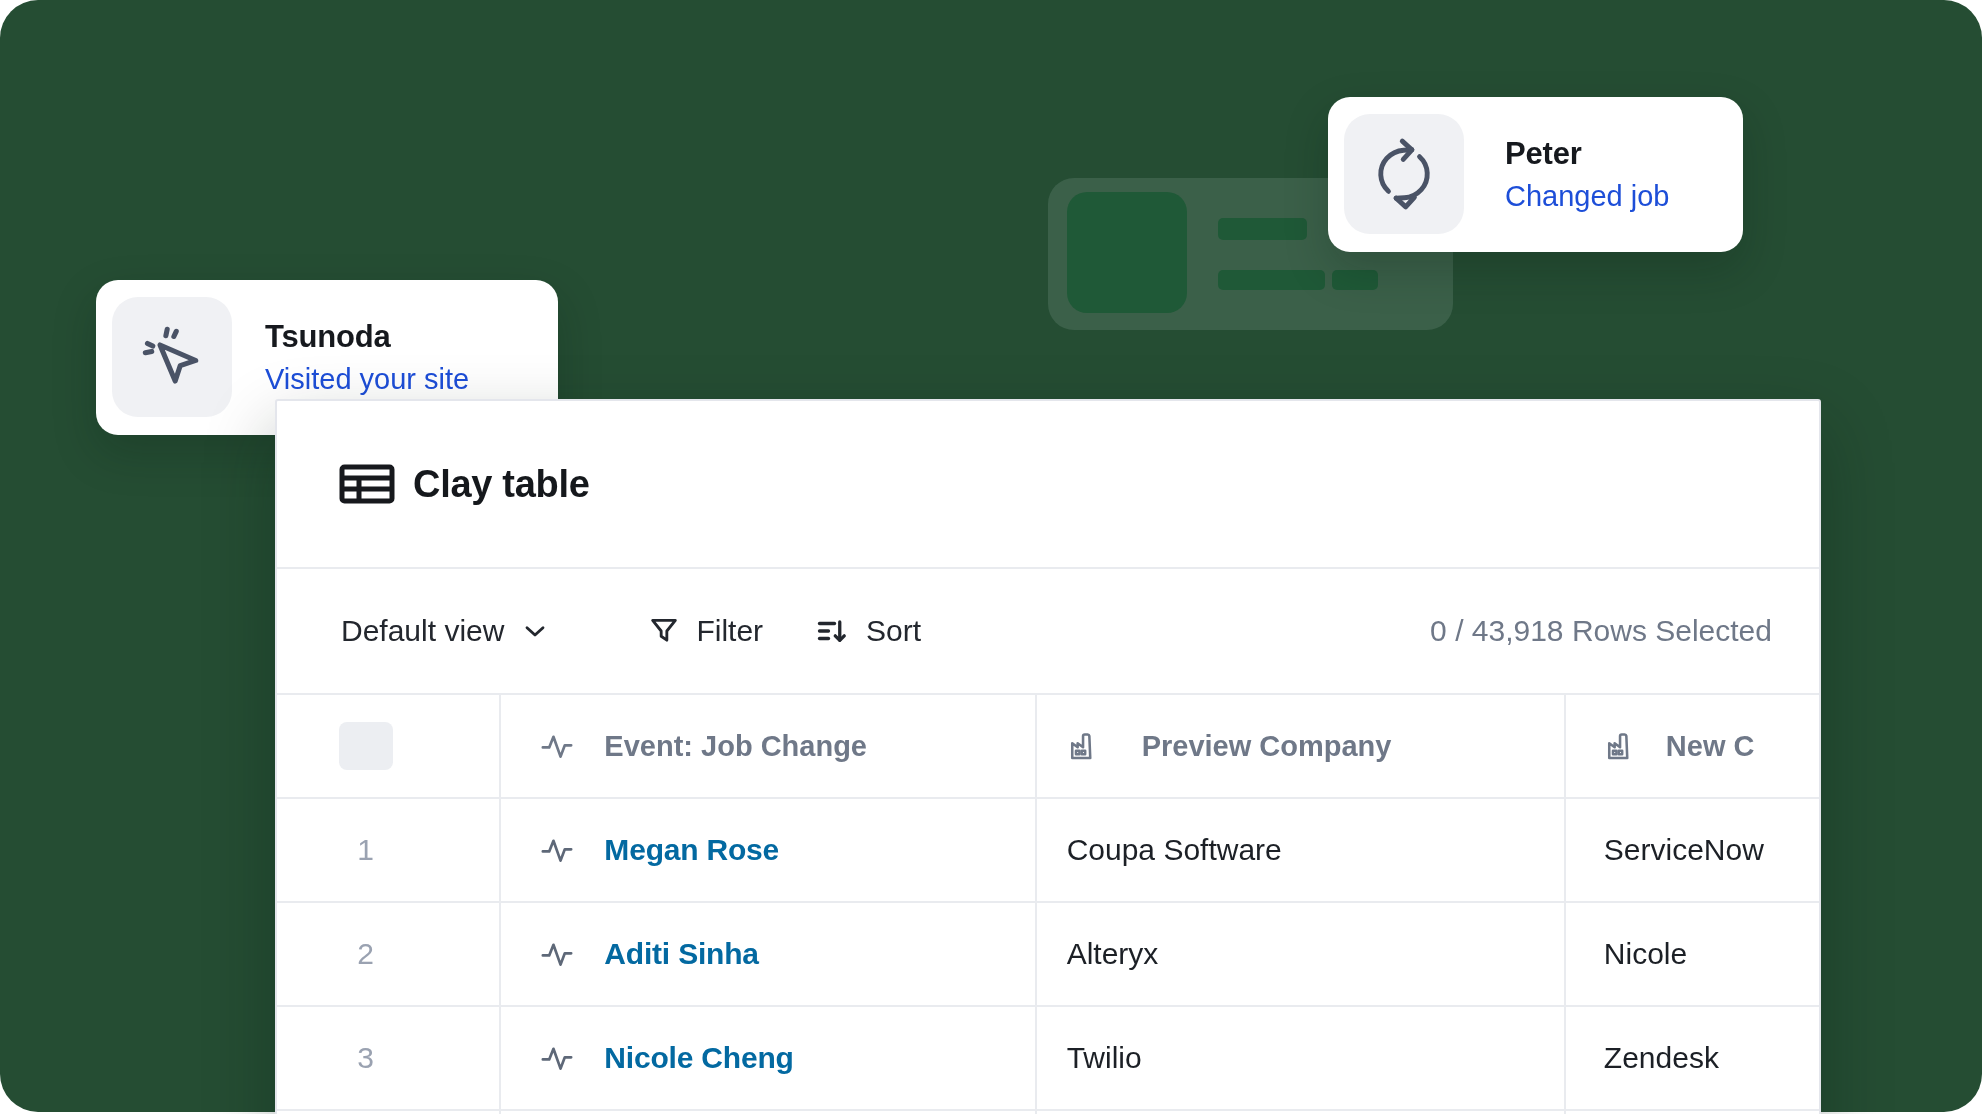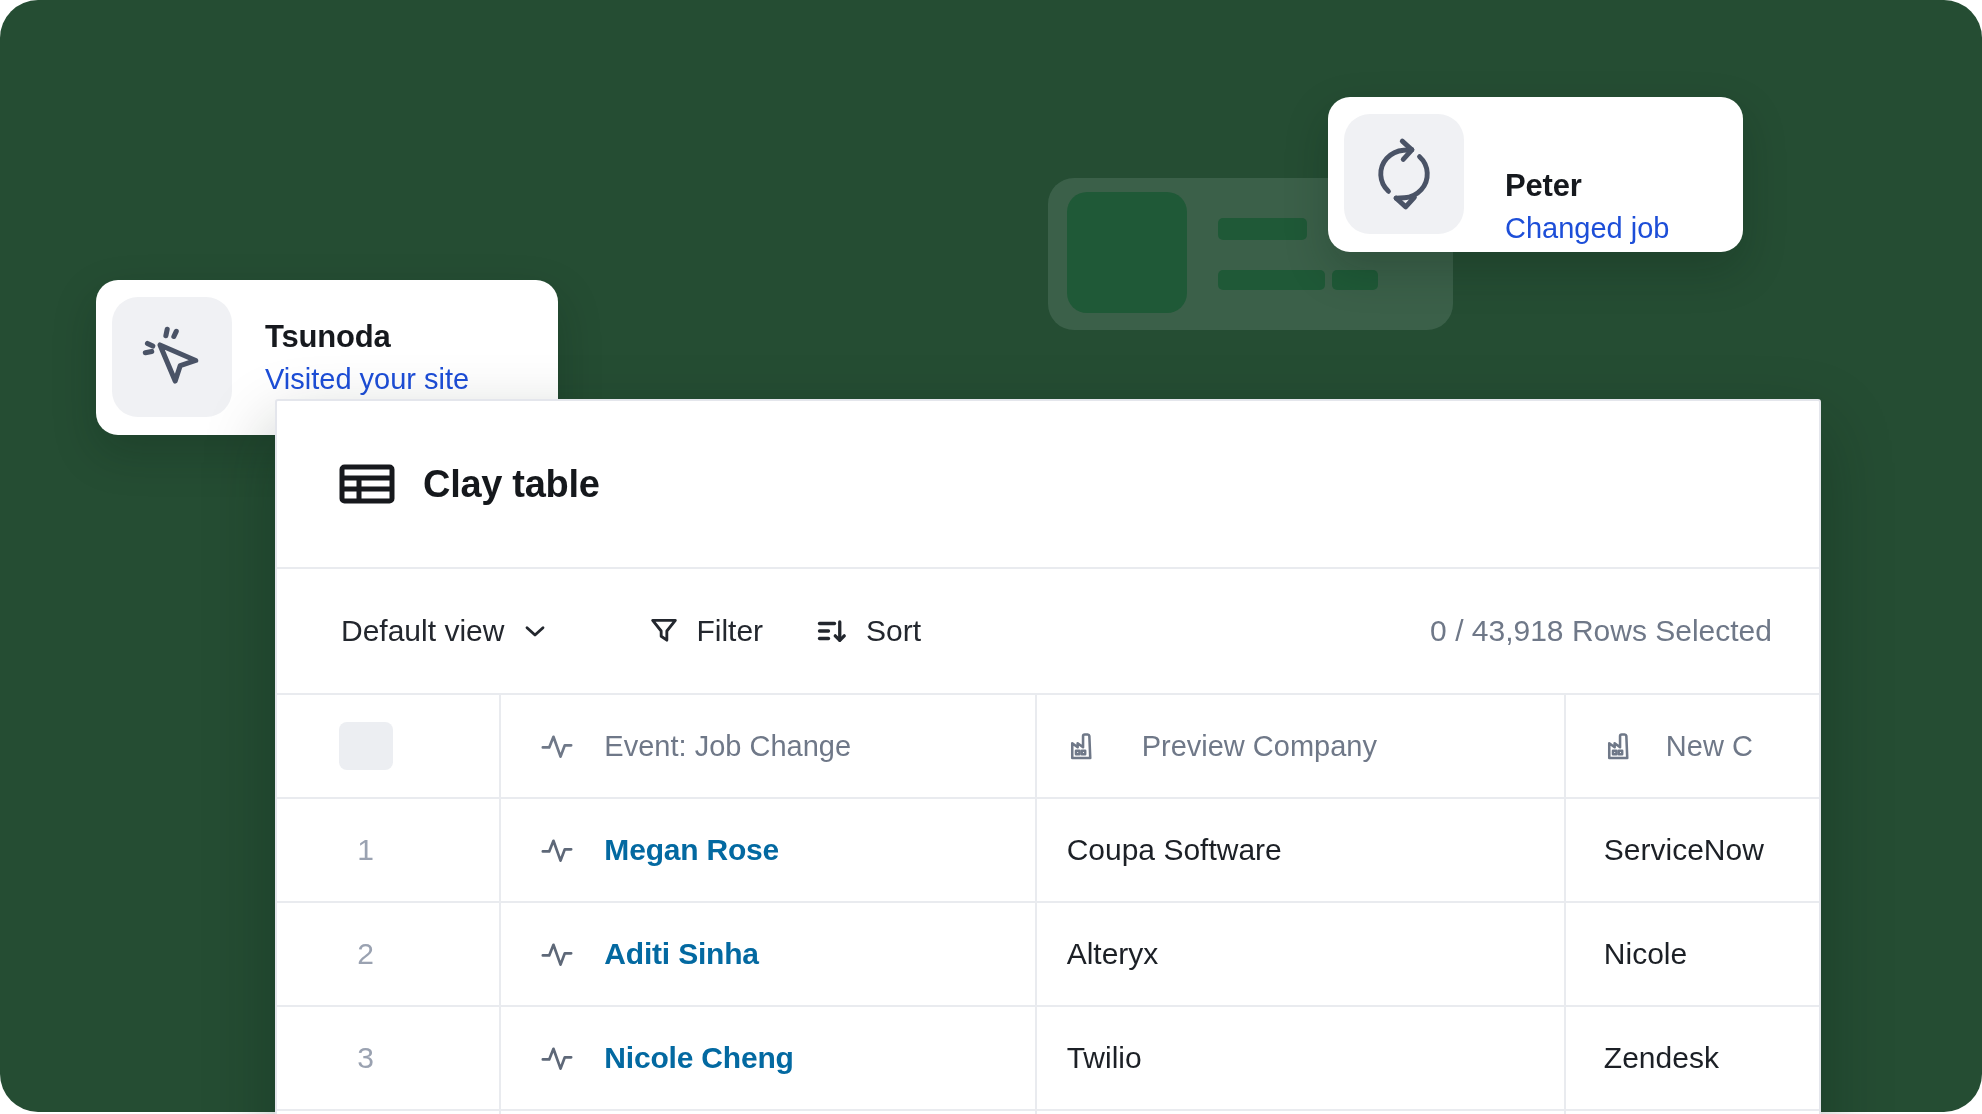--- a/index.html
+++ b/index.html
@@ -21,47 +21,47 @@
   .sk-bar3{left:284px;top:92px;width:46px;height:20px;}
 
   
   .notif-card{position:absolute;background:#ffffff;border-radius:22px;z-index:2;
     box-shadow:0 18px 44px rgba(8,28,18,.22);display:flex;align-items:center;}
   .notif-card.peter{left:1328px;top:97px;width:415px;height:155px;}
   .notif-card.tsunoda{left:96px;top:280px;width:462px;height:155px;}
   .icon-tile{position:absolute;left:16px;top:17px;width:120px;height:120px;background:#F0F1F4;border-radius:26px;
     display:flex;align-items:center;justify-content:center;}
   .notif-text{position:absolute;left:169px;top:0;height:100%;display:flex;flex-direction:column;justify-content:center;gap:9px;}
-  .notif-card.peter .notif-text{left:177px;margin-top:32px;}
+  .notif-card.peter .notif-text{left:177px;}
   .notif-title{font-size:31px;font-weight:700;color:#16191E;letter-spacing:-.2px;line-height:34px;}
   .notif-sub{font-size:29px;font-weight:400;color:#1d4ed8;line-height:32px;}
 
   
   .panel{position:absolute;left:275px;top:399px;width:1546px;height:775px;background:#ffffff;
     border:2px solid #E4E6EC;border-radius:3px;z-index:3;overflow:hidden;
     box-shadow:0 30px 70px rgba(8,25,16,.30);}
-  .panel-title-row{height:166px;display:flex;align-items:center;padding-left:62px;gap:28px;}
+  .panel-title-row{height:166px;display:flex;align-items:center;padding-left:62px;gap:18px;}
   .panel-title{font-size:38px;font-weight:700;color:#15181C;letter-spacing:-.3px;}
 
   .toolbar{height:126px;border-top:2px solid #E9EBEF;display:flex;align-items:center;padding:0 47px 0 64px;
     font-size:30px;color:#23272E;}
   .tb-group{display:flex;align-items:center;gap:15px;font-weight:500;cursor:default;}
   .tb-filter{margin-left:96px;}
   .tb-sort{margin-left:52px;}
   .tb-status{margin-left:auto;font-size:30px;font-weight:400;color:#6F7888;}
 
   .grid{border-top:2px solid #E9EBEF;}
   .g-row{display:flex;height:104px;border-bottom:2px solid #E9EBEF;}
   .g-row.sliver{border-bottom:none;height:20px;}
   .cell{display:flex;align-items:center;border-right:2px solid #E9EBEF;white-space:nowrap;overflow:visible;}
   .c-num{width:230px;justify-content:center;padding-right:45px;}
   .c-event{width:551px;padding-left:39px;gap:30px;}
   .c-company{width:545px;padding-left:30px;gap:39px;}
   .c-new{width:260px;padding-left:38px;gap:26px;border-right:none;}
-  .g-head .hdr-label{font-size:29px;font-weight:400;color:#6F7888;}
+  .g-head .hdr-label{font-size:29px;font-weight:700;color:#6F7888;}
   .sel-box{width:54px;height:48px;background:#ECEEF2;border-radius:8px;}
   .row-num{font-size:30px;color:#9AA2B1;}
   .name-text{font-size:30px;font-weight:700;color:#0369a1;letter-spacing:-.2px;}
   .company-text{font-size:30px;font-weight:400;color:#1C2026;}
   .ico{flex:none;display:block;}
 </style>
 </head>
 <body>
 
 <div class="canvas">

